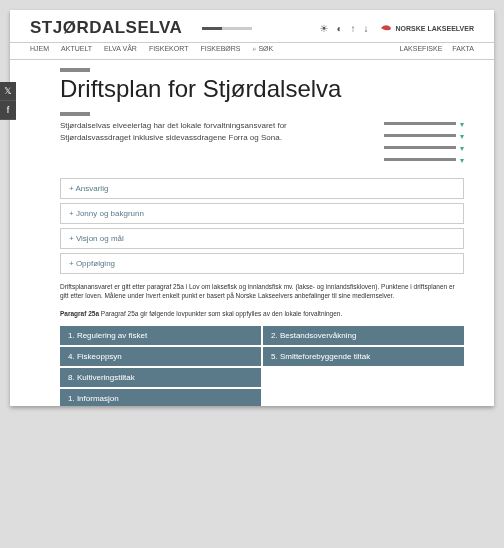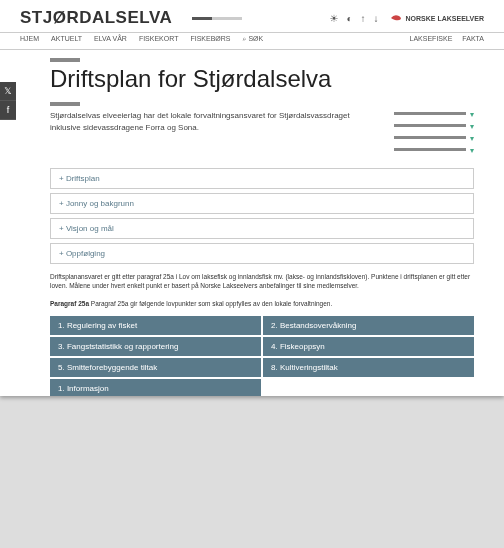--- a/index.html
+++ b/index.html
@@ -1,17 +1,17 @@
 <!DOCTYPE html>
 <html><head>
 <meta charset="utf-8">
 <style>
 *{margin:0;padding:0;box-sizing:border-box;font-family:Arial,sans-serif}
 body{background:#ddd;width:504px;height:548px;overflow:hidden}
-.page{background:#fff;height:396px;overflow:hidden;box-shadow:0 2px 4px rgba(0,0,0,0.3)}
+.page{background:#fff;margin:10px;height:396px;overflow:hidden;box-shadow:0 2px 4px rgba(0,0,0,0.3)}
 .topbar{display:flex;align-items:center;padding:8px 20px 4px;gap:10px}
 .logo{font-size:17px;font-weight:bold;letter-spacing:0.5px;color:#333}
 .toolbar{display:flex;gap:8px;margin-left:auto;align-items:center}
 .toolbar span{font-size:10px;color:#555}
 .org-logo{display:flex;align-items:center;gap:3px;font-size:7px;color:#444;font-weight:bold}
 .nav{display:flex;gap:12px;padding:2px 20px 6px;font-size:7px;color:#555;border-top:1px solid #ccc;border-bottom:1px solid #ccc}
 .nav span{cursor:pointer}
 .nav .right{margin-left:auto;display:flex;gap:10px}
 .content{padding:8px 30px 10px 50px}
 .accent-bar{width:30px;height:4px;background:#888;margin-bottom:4px}
@@ -105,33 +105,32 @@
             <span class="chev">▾</span>
           </div>
         <div>
             <div class="bar" style="width:50%"></div>
             <span class="chev">▾</span>
           </div>
       </div>
     </div>
 
     <div id="acc">
-        <div class="accordion">+ Driftsplan</div>
+        <div class="accordion">+ Ansvarlig</div>
         <div class="accordion">+ Jonny og bakgrunn</div>
         <div class="accordion">+ Visjon og mål</div>
         <div class="accordion">+ Oppfølging</div>
       </div>
 
     <p class="note">Driftsplanansvaret er gitt etter paragraf 25a i Lov om laksefisk og innlandsfisk mv. (lakse- og innlandsfiskloven). Punktene i driftsplanen er gitt etter loven. Målene under hvert enkelt punkt er basert på Norske Lakseelvers anbefalinger til sine medlemselver.</p>
     <p class="note"><b>Paragraf 25a</b> <span>Paragraf 25a gir følgende lovpunkter som skal oppfylles av den lokale forvaltningen.</span></p>
 
     <div class="cat-grid" id="cats">
         <div class="cat">1. Regulering av fisket</div>
         <div class="cat">2. Bestandsovervåkning</div>
-        <div class="cat">3. Fangststatistikk og rapportering</div>
         <div class="cat">4. Fiskeoppsyn</div>
         <div class="cat">5. Smitteforebyggende tiltak</div>
         <div class="cat">8. Kultiveringstiltak</div>
         <div class="cat last">1. Informasjon</div>
       </div>
 
     <h2>Handlingsplanen</h2>
 
     <table>
       <thead>

